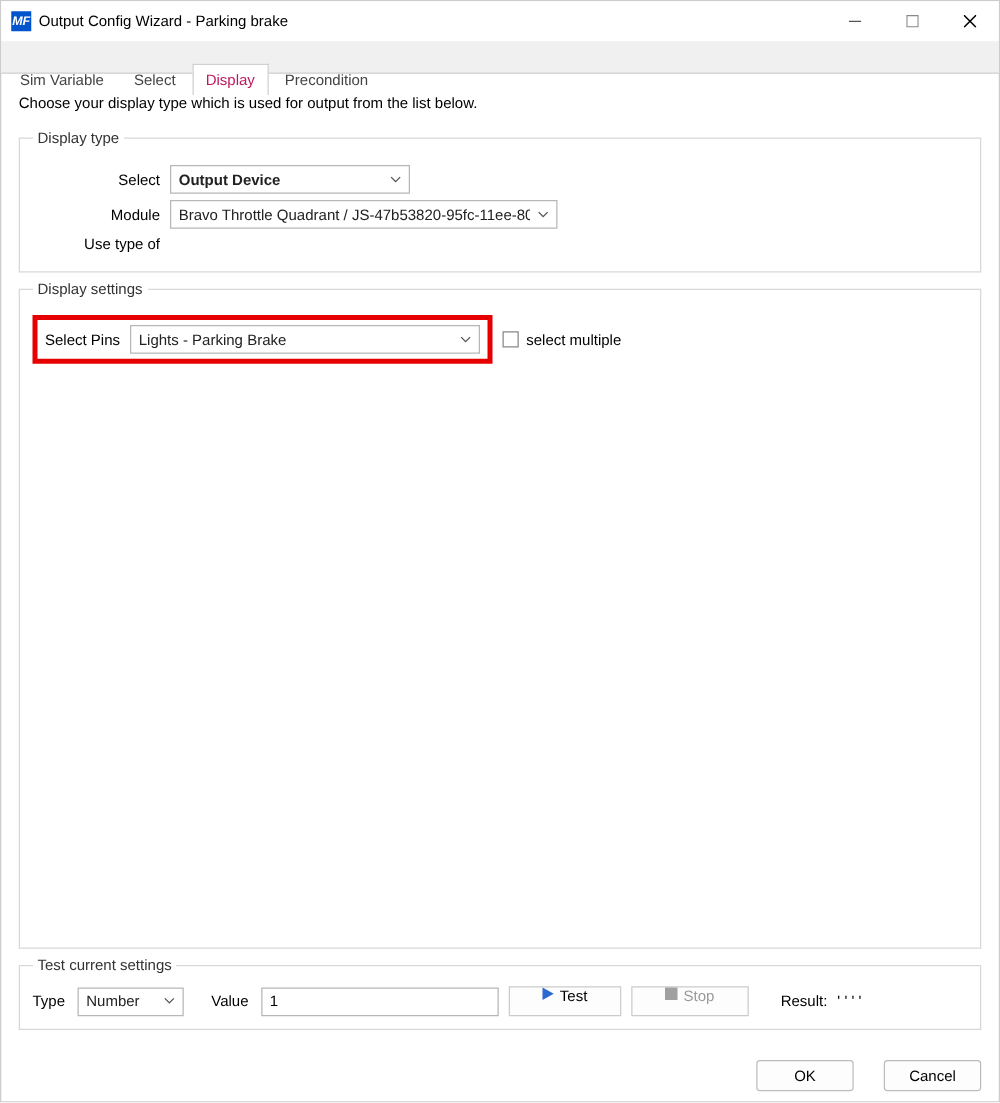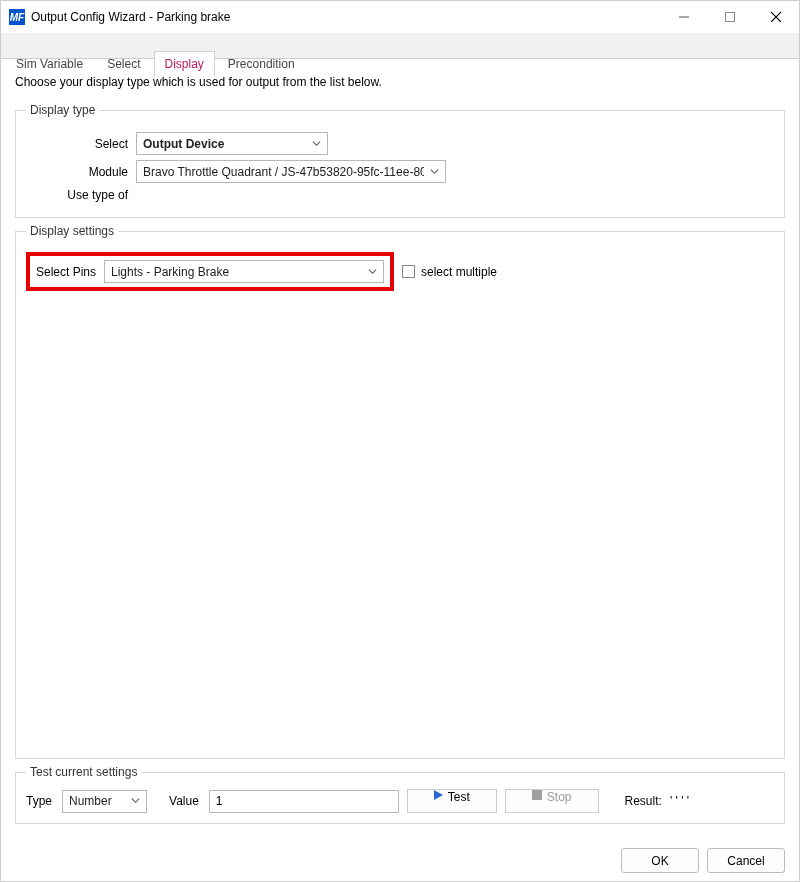--- a/index.html
+++ b/index.html
@@ -173,21 +173,21 @@
   }
   .btn.disabled { color: #9a9a9a; }
   .btn .sq-stop {
     width: 10px; height: 10px;
     background: #a0a0a0;
   }
   .result-lbl { margin-left: 18px; }
   .buttonbar {
     display: flex;
     justify-content: flex-end;
-    gap: 8px;
+    gap: 24px;
     padding: 8px 14px;
   }
   .dlgbtn {
     width: 78px;
     height: 25px;
     border: 1px solid #bcbcbc;
     background: #fdfdfd;
     border-radius: 3px;
     display: flex;
     align-items: center;

